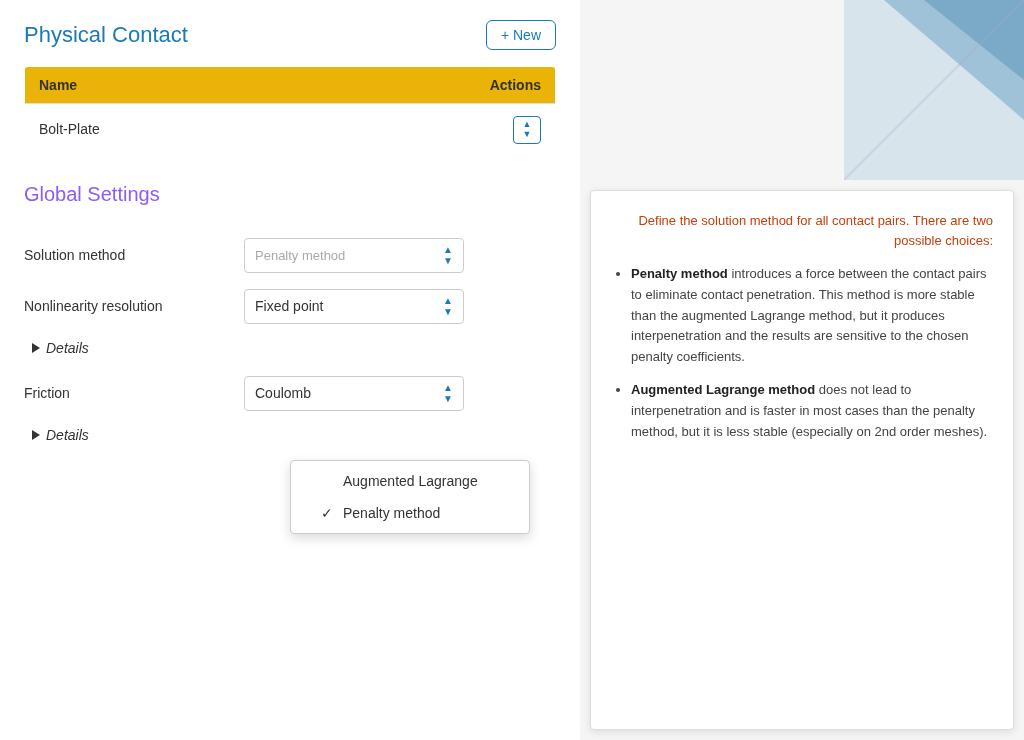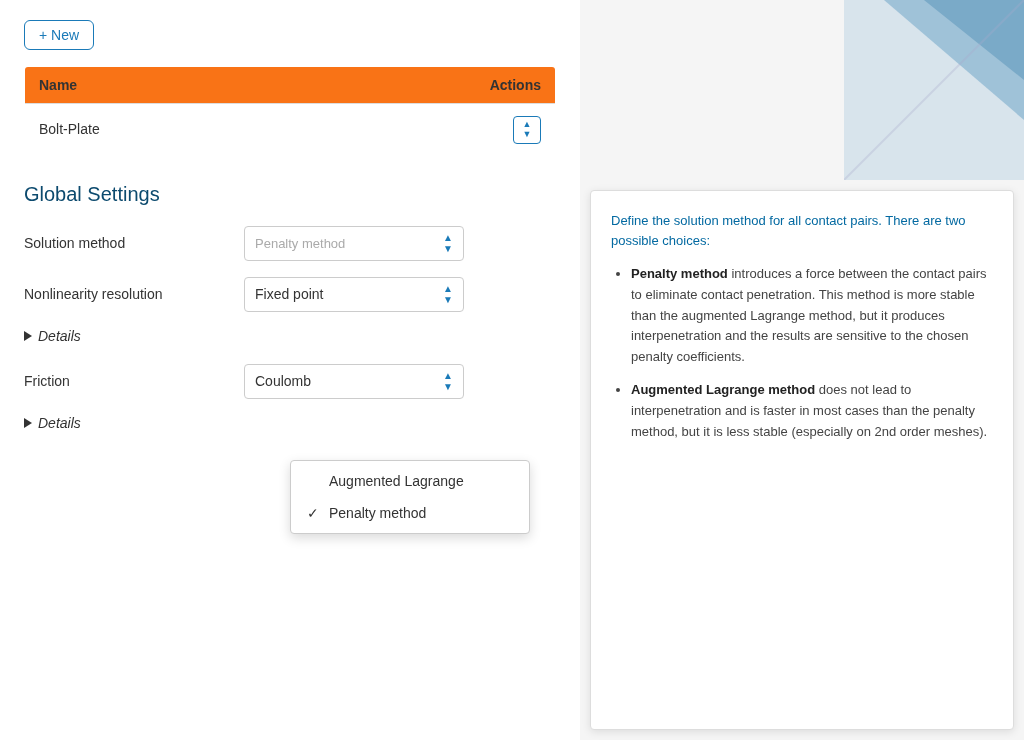--- a/index.html
+++ b/index.html
@@ -60,21 +60,21 @@
     .contact-table {
       width: 100%;
       border-collapse: collapse;
       border: 1px solid #ddd;
       border-radius: 4px;
       overflow: hidden;
       margin-bottom: 28px;
     }
 
     .contact-table thead tr {
-      background: #f97316;
+      background: #eab308;
     }
 
     .contact-table th {
       padding: 10px 14px;
       text-align: left;
       font-weight: 600;
       color: #333;
       border-bottom: 1px solid #ddd;
     }
 
@@ -109,24 +109,24 @@
       cursor: pointer;
       display: inline-flex;
       align-items: center;
       justify-content: center;
       color: #1a7ab8;
       font-size: 12px;
     }
 
     
     .global-settings-title {
-      color: #0c4a6e;
+      color: #8b5cf6;
       font-size: 20px;
       font-weight: 500;
-      margin-bottom: 20px;
+      margin-bottom: 32px;
     }
 
     .setting-row {
       display: flex;
       align-items: center;
       margin-bottom: 16px;
       justify-content: space-between;
     }
 
     .setting-label {
@@ -151,21 +151,21 @@
       display: flex;
       align-items: center;
       justify-content: space-between;
       cursor: pointer;
     }
 
     .details-row {
       display: flex;
       align-items: center;
       margin-bottom: 20px;
-      margin-left: 0;
+      margin-left: 8px;
       text-align: center;
     }
 
     .details-toggle {
       display: flex;
       align-items: center;
       gap: 6px;
       cursor: pointer;
       color: #333;
       font-style: italic;
@@ -184,21 +184,21 @@
     .dropdown-menu {
       position: absolute;
       top: 460px;
       left: 290px;
       background: #fff;
       border: 1px solid #ccc;
       border-radius: 4px;
       box-shadow: 0 4px 12px rgba(0,0,0,0.15);
       width: 240px;
       z-index: 100;
-      padding: 4px 0;
+      padding: 4px 14px;
     }
 
     .dropdown-item {
       padding: 8px 16px;
       cursor: pointer;
       color: #333;
       font-size: 14px;
       display: flex;
       align-items: center;
       gap: 8px;
@@ -227,24 +227,25 @@
     }
 
     .help-title {
       font-size: 16px;
       font-weight: 600;
       color: #333;
       margin-bottom: 12px;
     }
 
     .help-text {
-      color: #0369a1;
+      color: #c2410c;
       font-size: 13px;
       line-height: 1.5;
       margin-bottom: 14px;
+      text-align: right;
     }
 
     .help-list {
       list-style: disc;
       padding-left: 20px;
     }
 
     .help-list li {
       color: #444;
       font-size: 13px;
@@ -281,20 +282,21 @@
       color: #1a7ab8;
       gap: 1px;
     }
   </style>
 </head>
 <body>
 
 <div class="left-panel">
 
   <div class="section-header">
+    <h1 class="section-title">Physical Contact</h1>
     <button class="new-button">+ New</button>
   </div>
 
   <table class="contact-table">
     <thead>
       <tr>
         <th>Name</th>
         <th class="actions-col">Actions</th>
       </tr>
     </thead>

